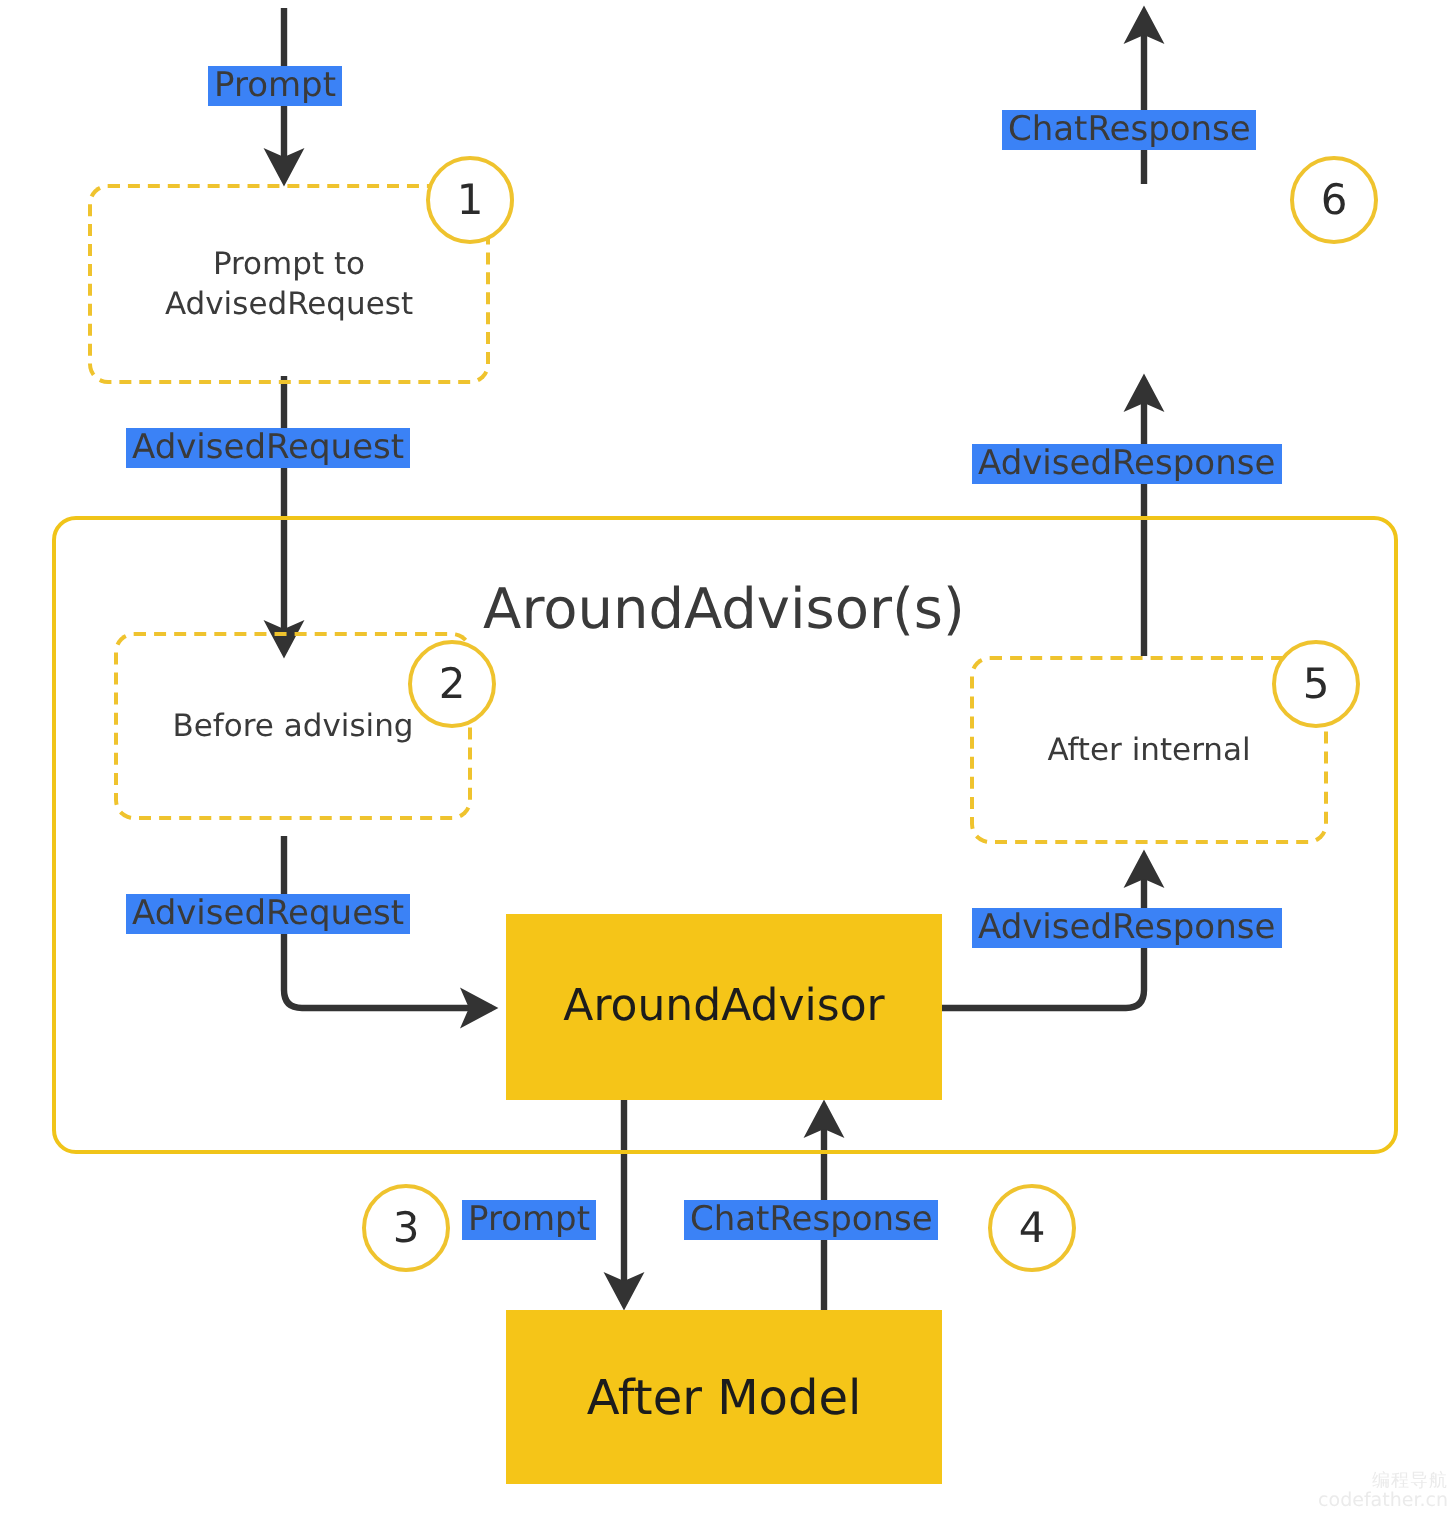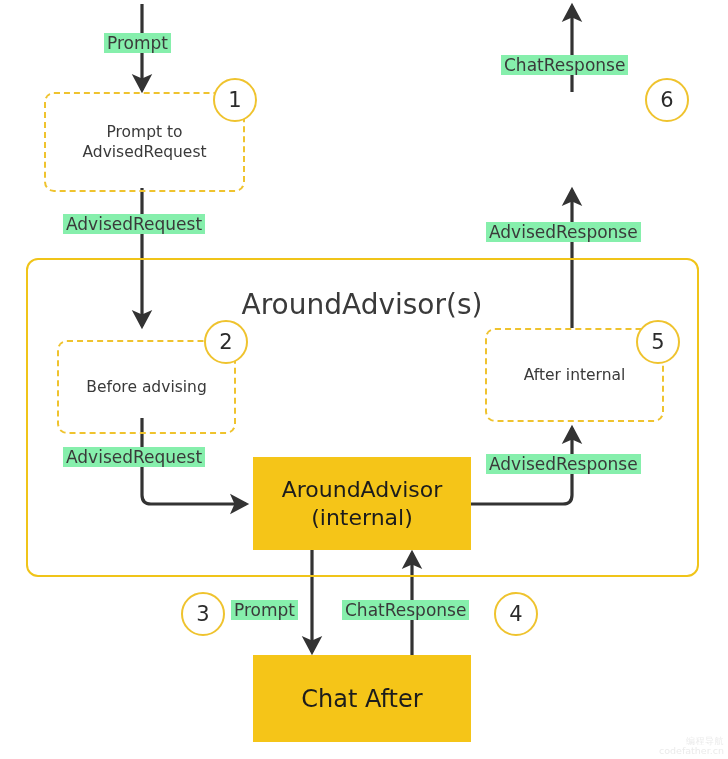--- a/index.html
+++ b/index.html
@@ -58,21 +58,21 @@
     color: #3a3a3a;
     font-size: 28px;
     white-space: nowrap;
     text-align: center;
   }
   .edge-label {
     position: absolute;
     color: #3a3a3a;
     font-size: 17px;
     white-space: nowrap;
-    background: #86efac;
+    background: #3b82f6;
     padding: 0 3px;
   }
   .step-circle {
     position: absolute;
     width: 40px;
     height: 40px;
     border: 2px solid #EFC32E;
     border-radius: 50%;
     background: #ffffff;
     display: flex;
@@ -127,42 +127,41 @@
   <div class="group-title" style="left:232px; top:288px; width:260px;">AroundAdvisor(s)</div>
 
   <div class="dashed-box" style="left:44px; top:92px; width:197px; height:96px;">
     <span>
       <span class="lbl">Prompt to</span>
       <span class="lbl">AdvisedRequest</span>
     </span>
   </div>
 
 
-  <div class="dashed-box" style="left:57px; top:340px; width:175px; height:90px;">
+  <div class="dashed-box" style="left:57px; top:316px; width:175px; height:90px;">
     <span>
       <span class="lbl">Before</span>
       <span class="lbl">advising</span>
     </span>
   </div>
 
   <div class="dashed-box" style="left:485px; top:328px; width:175px; height:90px;">
     <span>
       <span class="lbl">After internal</span>
     </span>
   </div>
 
   <div class="node-box" style="left:253px; top:457px; width:218px; height:93px; font-size:22px;">
     <span>
       <span class="lbl">AroundAdvisor</span>
-      <span class="lbl">(internal)</span>
     </span>
   </div>
 
   <div class="node-box" style="left:253px; top:655px; width:218px; height:87px; font-size:24px;">
-    <span class="lbl">Chat After</span>
+    <span class="lbl">After Model</span>
   </div>
 
   <div class="edge-label" style="left:104px; top:33px;">Prompt</div>
 
   <div class="edge-label" style="left:501px; top:55px;">ChatResponse</div>
 
   <div class="edge-label" style="left:63px; top:214px;">AdvisedRequest</div>
 
   <div class="edge-label" style="left:486px; top:222px;">AdvisedResponse</div>
 

